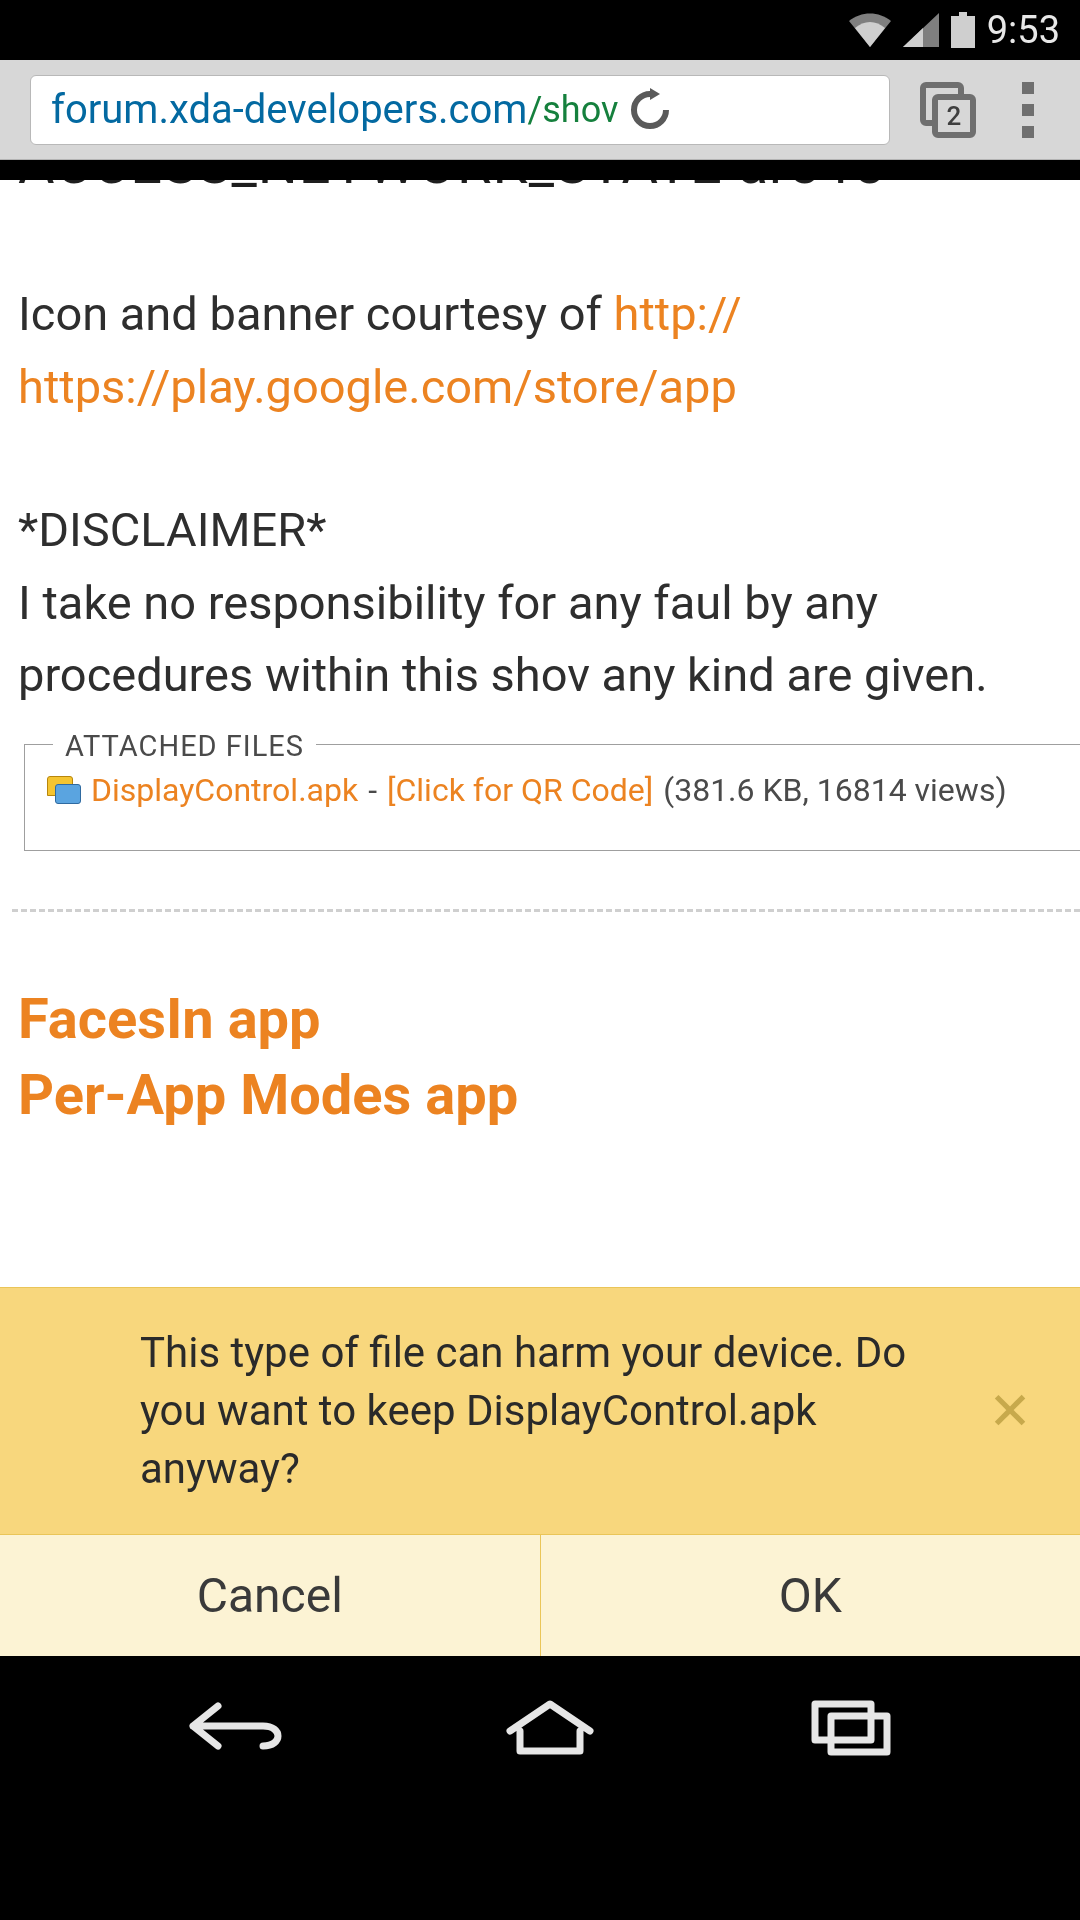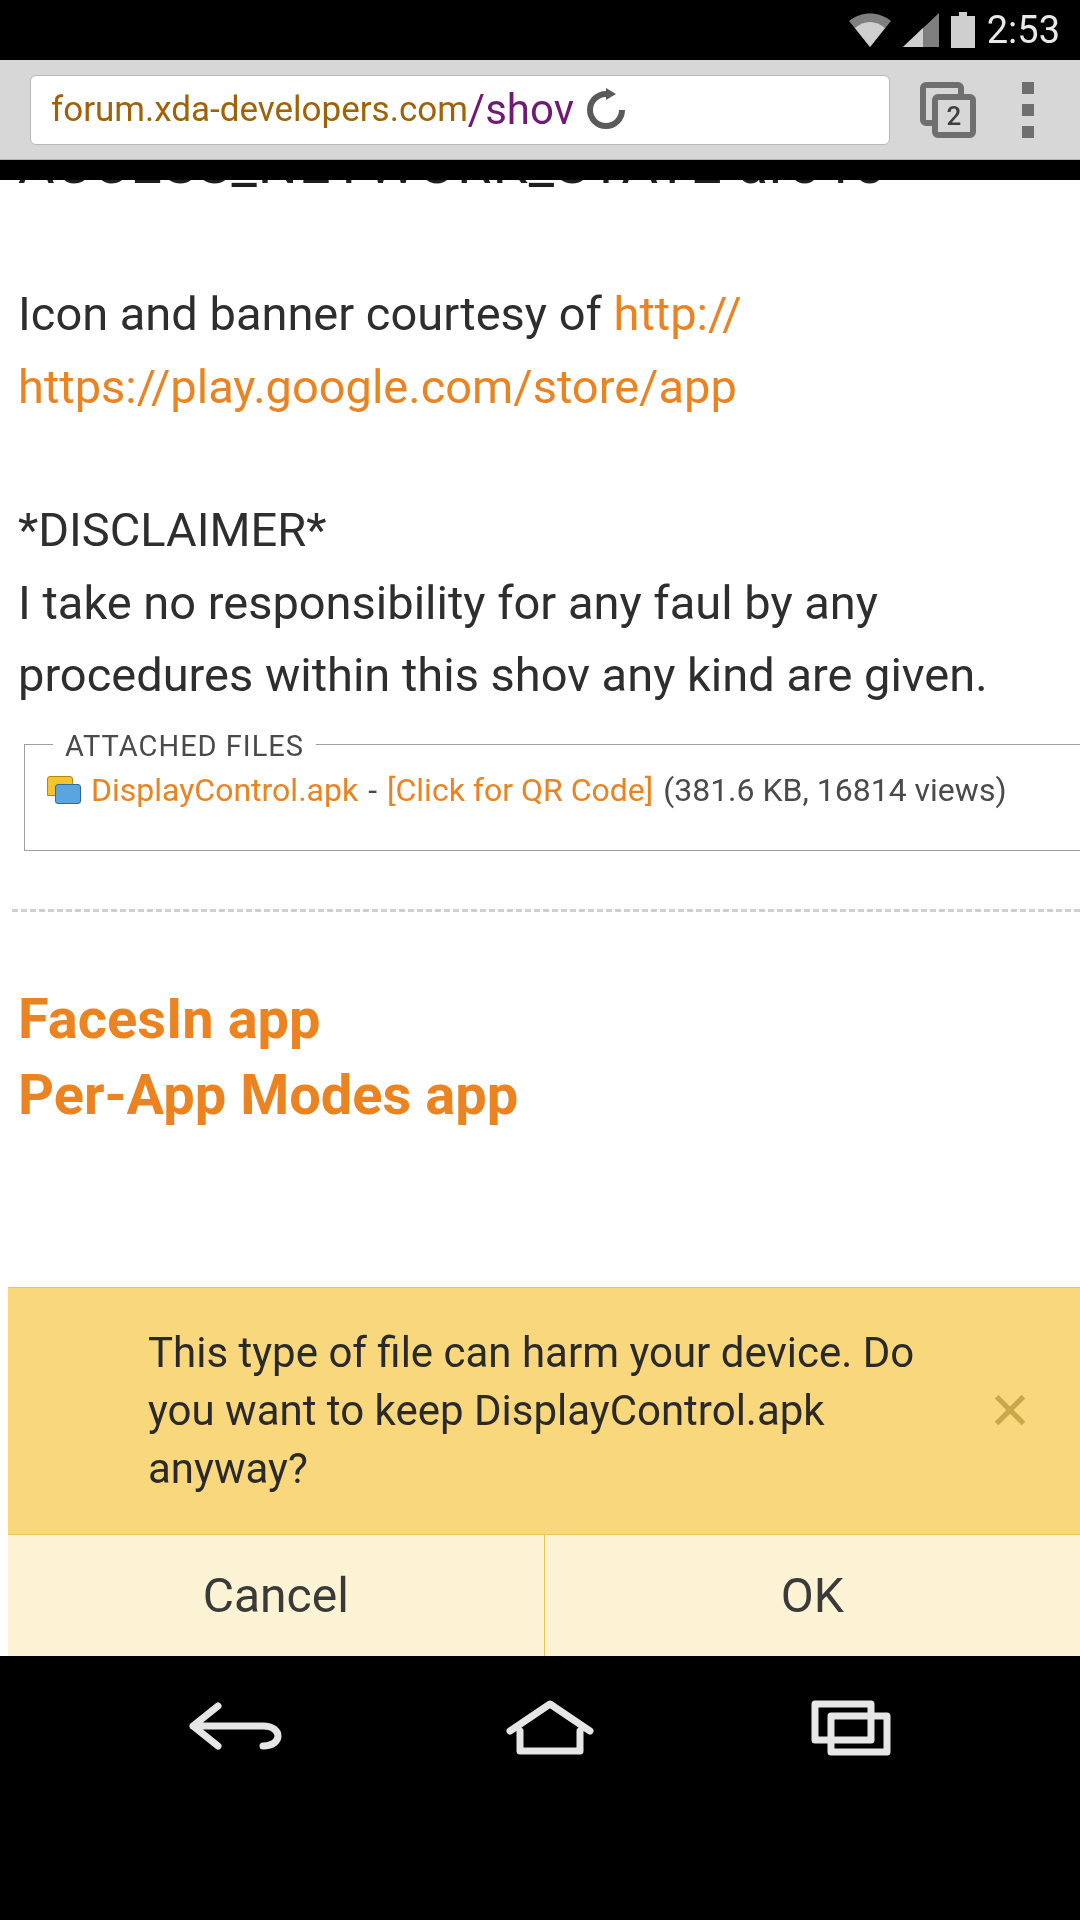--- a/index.html
+++ b/index.html
@@ -2,22 +2,22 @@
 <html><head>
 <meta charset="utf-8">
 <style>
   * { margin: 0; padding: 0; box-sizing: border-box; }
   html, body { width: 1080px; height: 1920px; background: #000; font-family: Roboto, Arial, sans-serif; overflow: hidden; }
   .status-bar { height: 60px; background: #000; display: flex; justify-content: flex-end; align-items: center; padding-right: 20px; gap: 12px; }
   .status-bar .icon-svg { fill: #bfbfbf; }
   .clock { color: #e8e8e8; font-size: 38px; font-weight: 400; }
   .browser-chrome { height: 100px; background: #d7d7d7; display: flex; align-items: center; padding: 0 30px; gap: 30px; border-bottom: 1px solid #b3b3b3; }
   .url-bar { flex: 1; height: 70px; background: #fff; border: 1px solid #b8b8b8; border-radius: 6px; display: flex; align-items: center; padding: 0 20px; overflow: hidden; }
-  .url-domain { color: #a16207; font-size: 35px; white-space: nowrap; }
-  .url-path { color: #701a75; font-size: 42px; white-space: nowrap; overflow: hidden; }
+  .url-domain { color: #0369a1; font-size: 40px; white-space: nowrap; }
+  .url-path { color: #15803d; font-size: 36px; white-space: nowrap; overflow: hidden; }
   .refresh-icon { margin-left: 10px; flex-shrink: 0; }
   .tabs-icon { width: 56px; height: 56px; position: relative; }
   .tabs-back { position: absolute; top: 0; left: 0; width: 44px; height: 44px; border: 6px solid #6f6f6f; border-radius: 6px; }
   .tabs-front { position: absolute; bottom: 0; right: 0; width: 44px; height: 44px; border: 6px solid #6f6f6f; border-radius: 6px; background: #d7d7d7; display: flex; align-items: center; justify-content: center; color: #3f3f3f; font-size: 26px; font-weight: 500; }
   .menu-dots { display: flex; flex-direction: column; gap: 10px; padding: 0 16px; }
   .menu-dots span { width: 12px; height: 12px; background: #6f6f6f; }
   .page { height: 1476px; background: #fff; position: relative; overflow: hidden; margin-top: 20px; }
   .content { padding: 0 18px; font-size: 47px; line-height: 1.55; color: #2e2e2e; }
   .cutoff-top { color: #1e1e1e; font-size: 56px; line-height: 1; white-space: nowrap; margin-top: -44px; letter-spacing: 1px; }
   .body-text { margin-top: 86px; }
@@ -28,21 +28,21 @@
   .attached-label { position: absolute; top: -16px; left: 28px; background: #fff; padding: 0 12px; color: #4a4a4a; font-size: 29px; letter-spacing: 1px; }
   .attached-row { display: flex; align-items: center; gap: 10px; font-size: 32px; white-space: nowrap; }
   .folder-icon { width: 34px; height: 28px; position: relative; }
   .folder-back { position: absolute; top: 0; left: 0; width: 26px; height: 20px; background: #f4c430; border: 1px solid #b8860b; border-radius: 3px 3px 0 0; }
   .folder-front { position: absolute; bottom: 0; right: 0; width: 26px; height: 20px; background: #5aa4e0; border: 1px solid #2f6aa0; border-radius: 3px; }
   .attached-row .orange { color: #ec8321; }
   .attached-row .gray { color: #4a4a4a; }
   .hr-dash { margin: 58px 0 0 12px; border-top: 3px dashed #cfcfcf; }
   .sig { margin: 70px 0 0 18px; }
   .sig-link { color: #ec8321; font-size: 56px; font-weight: 700; line-height: 1.35; }
-  .download-bar { position: absolute; left: 8px; right: 0; bottom: 0; }
+  .download-bar { position: absolute; left: 0; right: 0; bottom: 0; }
   .download-msg { background: #f8d77d; padding: 36px 40px; display: flex; align-items: center; border-top: 1px solid #eac558; }
   .download-text { flex: 1; color: #2a2a2a; font-size: 42px; line-height: 1.38; padding-left: 100px; }
   .close-x { width: 60px; color: #c7a94c; font-size: 52px; text-align: center; font-weight: 300; }
   .download-btns { display: flex; border-top: 1px solid #eac558; }
   .download-btn { flex: 1; background: #fcf3d4; text-align: center; padding: 32px 0; color: #3a3a3a; font-size: 48px; }
   .download-btn + .download-btn { border-left: 1px solid #eac558; }
   .nav-bar { height: 140px; background: #000; display: flex; justify-content: space-around; align-items: center; padding: 0 80px; }
   .nav-icon { fill: none; stroke: #e6e6e6; stroke-width: 7; stroke-linecap: round; stroke-linejoin: round; }
 </style>
 </head>
@@ -54,21 +54,21 @@
       <path d="M21 34 L6 15 C15 7 27 7 36 15 Z" fill="#cfcfcf"></path>
     </svg>
   <svg class="icon-svg" width="36" height="34" viewBox="0 0 36 34">
       <path d="M0 34 L36 34 L36 0 Z" fill="#7f7f7f"></path>
       <path d="M0 34 L20 34 L20 15 Z" fill="#cfcfcf"></path>
     </svg>
   <svg class="icon-svg" width="24" height="36" viewBox="0 0 24 36">
       <rect x="8" y="0" width="8" height="4" fill="#cfcfcf"></rect>
       <rect x="0" y="4" width="24" height="32" fill="#cfcfcf"></rect>
     </svg>
-  <span class="clock">2:53</span>
+  <span class="clock">9:53</span>
 </div>
 
 <div class="browser-chrome">
   <div class="url-bar">
     <span class="url-domain">forum.xda-developers.com</span>
     <span class="url-path">/shov</span>
     <svg class="refresh-icon" width="44" height="44" viewBox="0 0 44 44">
         <path d="M22 6 A16 16 0 1 0 38 22" fill="none" stroke="#5a5a5a" stroke-width="6"></path>
         <path d="M22 0 L22 12 L32 6 Z" fill="#5a5a5a"></path>
       </svg>

